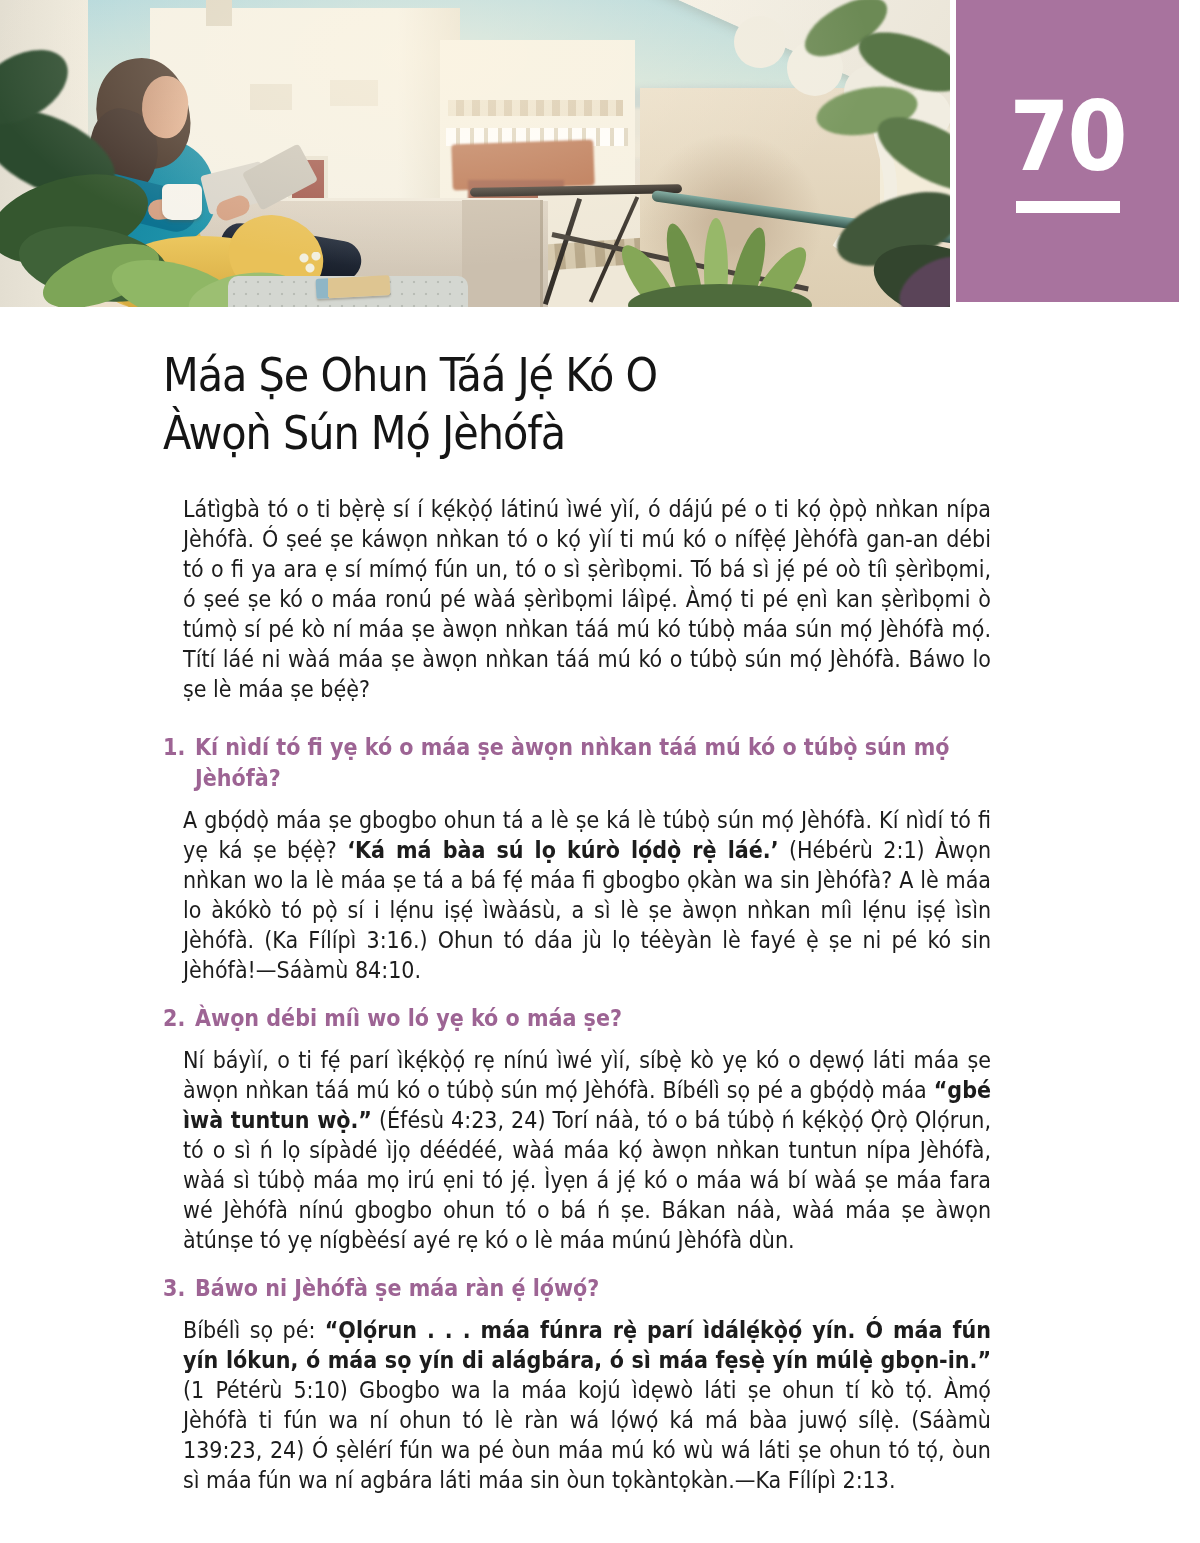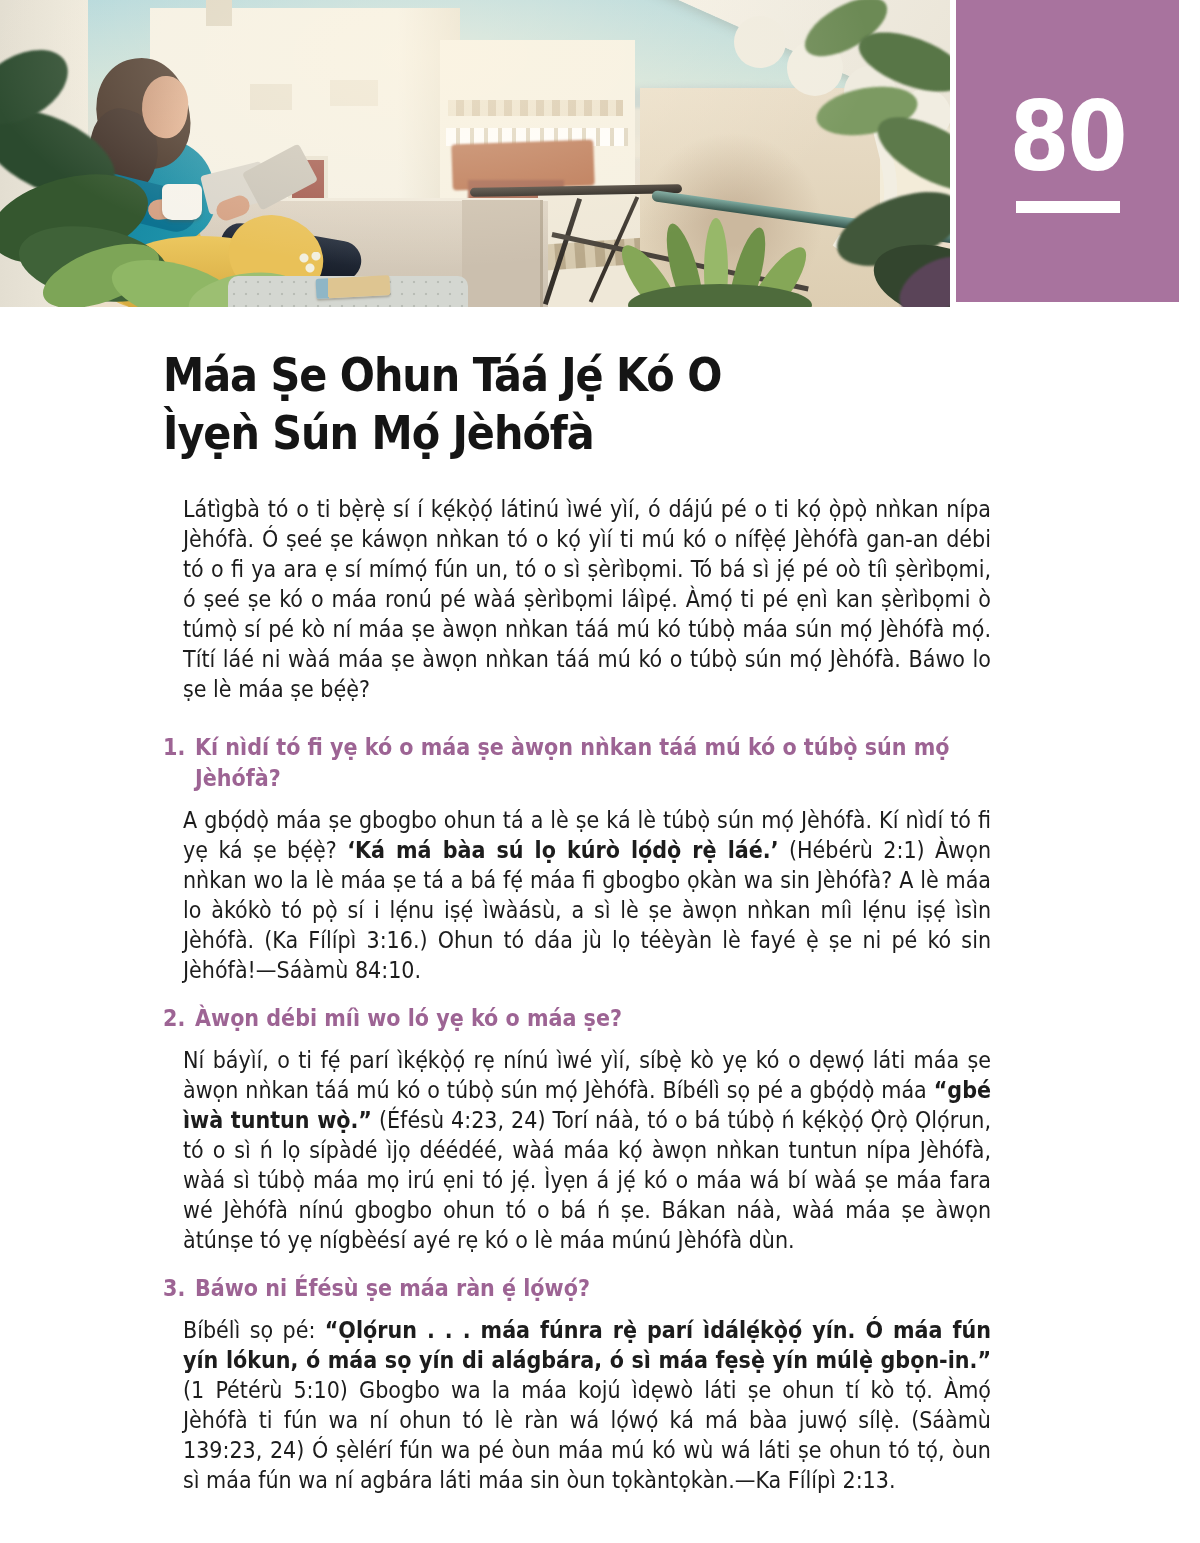--- a/index.html
+++ b/index.html
@@ -11,21 +11,21 @@
   .ph{position:absolute;}
 
   
   .badge{position:absolute;left:956px;top:0;width:223px;height:302px;background:#a8739e;
          display:flex;flex-direction:column;align-items:center;justify-content:center;}
   .badge-num{color:#fff;font-weight:700;font-size:96px;line-height:1;font-stretch:condensed;letter-spacing:-2px;}
   .badge-bar{width:104px;height:12px;background:#fff;margin-top:16px;}
 
   
   .content{position:absolute;left:163px;top:346px;width:828px;}
-  .title{margin:0 0 32px 0;font-weight:700;font-size:46px;line-height:58px;letter-spacing:-1px;
+  .title{margin:0 0 32px 0;font-weight:400;font-size:46px;line-height:58px;letter-spacing:-1px;
          font-stretch:condensed;color:#151515;}
   .title span{display:block;}
   .body{margin:0;font-size:23px;line-height:30px;text-align:justify;text-align-last:left;
         font-stretch:condensed;}
   .body .b{font-weight:700;}
   .intro{margin-bottom:28px;padding-left:20px;}
   .qblock{margin-bottom:18px;}
   .qhead{display:grid;grid-template-columns:32px 1fr;column-gap:0;color:#9d6494;font-weight:700;
          font-size:23px;line-height:31px;margin-bottom:6px;font-stretch:condensed;}
   .qblock .body{padding-left:20px;margin-top:11px;}
@@ -114,28 +114,28 @@
     <div class="ph" style="left:228px;top:276px;width:240px;height:31px;background:radial-gradient(circle,#b9bdb6 1px,transparent 1.6px) 0 0/12px 12px,#d4d7d1;border-radius:10px 10px 0 0;"></div>
     <div class="ph" style="left:316px;top:277px;width:74px;height:20px;background:linear-gradient(90deg,#8fb6c6 0 12px,#dec591 12px);border-radius:3px;transform:rotate(-3deg);box-shadow:0 2px 2px rgba(80,70,50,.3);"></div>
 
     <div class="ph" style="left:834px;top:198px;width:132px;height:62px;background:#41573a;border-radius:50%;transform:rotate(-20deg);filter:blur(1px);"></div>
     <div class="ph" style="left:872px;top:248px;width:142px;height:72px;background:#33452e;border-radius:50%;transform:rotate(15deg);"></div>
     <div class="ph" style="left:896px;top:262px;width:82px;height:48px;background:#5a4458;border-radius:50%;transform:rotate(-30deg);filter:blur(1px);"></div>
     <div class="ph" style="inset:0;background:radial-gradient(ellipse at 45% 18%,rgba(255,246,226,.5),transparent 60%);pointer-events:none;"></div>
   </div>
 
   <div class="badge">
-    <div class="badge-num">80</div>
+    <div class="badge-num">70</div>
     <div class="badge-bar"></div>
   </div>
 
   <div class="content">
     <h1 class="title">
       <span>Máa Ṣe Ohun Táá Jẹ́ Kó O</span>
-      <span>Ìyẹǹ Sún Mọ́ Jèhófà</span>
+      <span>Àwọǹ Sún Mọ́ Jèhófà</span>
     </h1>
 
     <p class="body intro"><span>Látìgbà tó o ti bẹ̀rẹ̀ sí í kẹ́kọ̀ọ́ látinú ìwé yìí, ó dájú pé o ti kọ́ ọ̀pọ̀ nǹkan nípa Jèhófà. Ó ṣeé ṣe káwọn nǹkan tó o kọ́ yìí ti mú kó o nífẹ̀ẹ́ Jèhófà gan-an débi tó o fi ya ara ẹ sí mímọ́ fún un, tó o sì ṣèrìbọmi. Tó bá sì jẹ́ pé oò tíì ṣèrìbọmi, ó ṣeé ṣe kó o máa ronú pé wàá ṣèrìbọmi láìpẹ́. Àmọ́ ti pé ẹnì kan ṣèrìbọmi ò túmọ̀ sí pé kò ní máa ṣe àwọn nǹkan táá mú kó túbọ̀ máa sún mọ́ Jèhófà mọ́. Títí láé ni wàá máa ṣe àwọn nǹkan táá mú kó o túbọ̀ sún mọ́ Jèhófà. Báwo lo ṣe lè máa ṣe bẹ́ẹ̀?</span></p>
 
     <div class="qblock">
       <div class="qhead">
         <span class="qnum">1.</span>
         <span class="qtext">Kí nìdí tó fi yẹ kó o máa ṣe àwọn nǹkan táá mú kó o túbọ̀ sún mọ́ Jèhófà?</span>
       </div>
       <p class="body"><span>A gbọ́dọ̀ máa ṣe gbogbo ohun tá a lè ṣe ká lè túbọ̀ sún mọ́ Jèhófà. Kí nìdí tó fi yẹ ká ṣe bẹ́ẹ̀? </span><span class="b">‘Ká má bàa sú lọ kúrò lọ́dọ̀ rẹ̀ láé.’</span><span> (Hébérù 2:1) Àwọn nǹkan wo la lè máa ṣe tá a bá fẹ́ máa fi gbogbo ọkàn wa sin Jèhófà? A lè máa lo àkókò tó pọ̀ sí i lẹ́nu iṣẹ́ ìwàásù, a sì lè ṣe àwọn nǹkan míì lẹ́nu iṣẹ́ ìsìn Jèhófà. (Ka Fílípì 3:16.) Ohun tó dáa jù lọ téèyàn lè fayé ẹ̀ ṣe ni pé kó sin Jèhófà!—Sáàmù 84:10.</span></p>
@@ -145,19 +145,19 @@
       <div class="qhead">
         <span class="qnum">2.</span>
         <span class="qtext">Àwọn débi míì wo ló yẹ kó o máa ṣe?</span>
       </div>
       <p class="body"><span>Ní báyìí, o ti fẹ́ parí ìkẹ́kọ̀ọ́ rẹ nínú ìwé yìí, síbẹ̀ kò yẹ kó o dẹwọ́ láti máa ṣe àwọn nǹkan táá mú kó o túbọ̀ sún mọ́ Jèhófà. Bíbélì sọ pé a gbọ́dọ̀ máa </span><span class="b">“gbé ìwà tuntun wọ̀.”</span><span> (Éfésù 4:23, 24) Torí náà, tó o bá túbọ̀ ń kẹ́kọ̀ọ́ Ọ̀rọ̀ Ọlọ́run, tó o sì ń lọ sípàdé ìjọ déédéé, wàá máa kọ́ àwọn nǹkan tuntun nípa Jèhófà, wàá sì túbọ̀ máa mọ irú ẹni tó jẹ́. Ìyẹn á jẹ́ kó o máa wá bí wàá ṣe máa fara wé Jèhófà nínú gbogbo ohun tó o bá ń ṣe. Bákan náà, wàá máa ṣe àwọn àtúnṣe tó yẹ nígbèésí ayé rẹ kó o lè máa múnú Jèhófà dùn.</span></p>
     </div>
 
     <div class="qblock">
       <div class="qhead">
         <span class="qnum">3.</span>
-        <span class="qtext">Báwo ni Éfésù ṣe máa ràn ẹ́ lọ́wọ́?</span>
+        <span class="qtext">Báwo ni Jèhófà ṣe máa ràn ẹ́ lọ́wọ́?</span>
       </div>
       <p class="body"><span>Bíbélì sọ pé: </span><span class="b">“Ọlọ́run . . . máa fúnra rẹ̀ parí ìdálẹ́kọ̀ọ́ yín. Ó máa fún yín lókun, ó máa sọ yín di alágbára, ó sì máa fẹsẹ̀ yín múlẹ̀ gbọn-in.”</span><span> (1 Pétérù 5:10) Gbogbo wa la máa kojú ìdẹwò láti ṣe ohun tí kò tọ́. Àmọ́ Jèhófà ti fún wa ní ohun tó lè ràn wá lọ́wọ́ ká má bàa juwọ́ sílẹ̀. (Sáàmù 139:23, 24) Ó ṣèlérí fún wa pé òun máa mú kó wù wá láti ṣe ohun tó tọ́, òun sì máa fún wa ní agbára láti máa sin òun tọkàntọkàn.—Ka Fílípì 2:13.</span></p>
     </div>
   </div>
 
 </div>
 
 </body></html>

